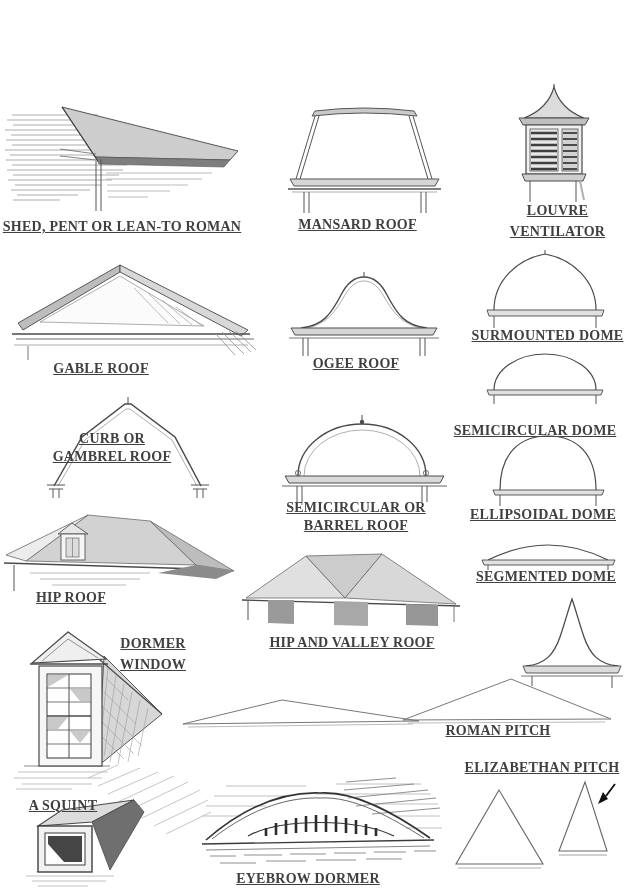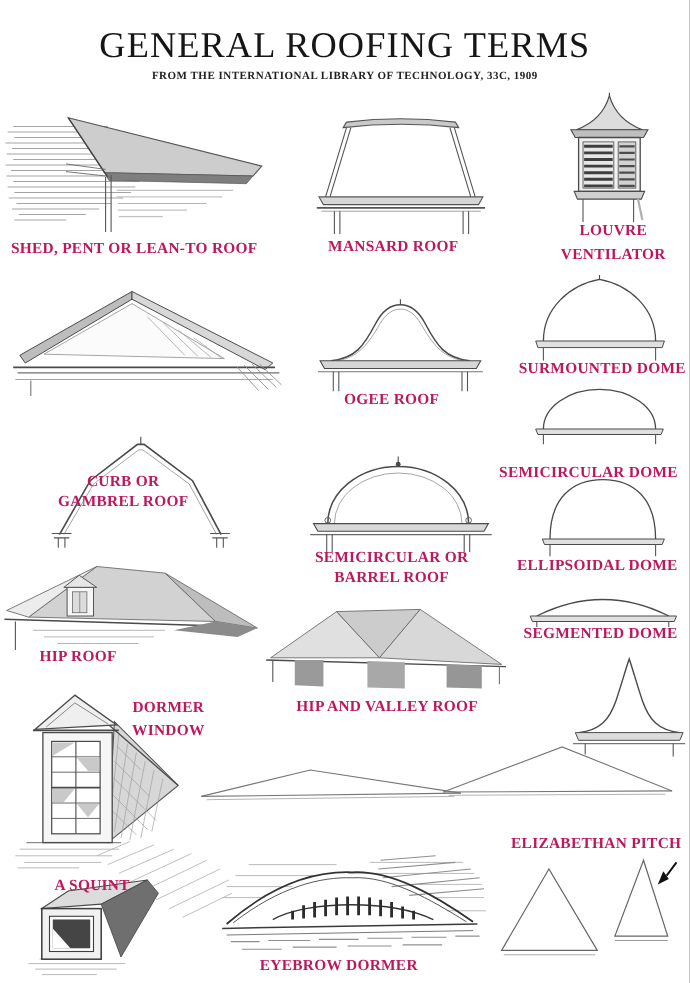--- a/index.html
+++ b/index.html
@@ -13,49 +13,47 @@
     font-size:33px;letter-spacing:1px;font-weight:400;color:#161616;
   }
   .subtitle{
     position:absolute;left:0;top:64px;width:627px;text-align:center;
     font-size:10px;font-weight:700;letter-spacing:.45px;color:#222;
   }
   .art{position:absolute;}
   .art svg{display:block;}
   .lbl{
     position:absolute;text-align:center;font-size:14px;font-weight:700;
-    letter-spacing:.25px;line-height:1.3;color:#be185d;
+    letter-spacing:.25px;line-height:1.3;color:#404040;text-decoration:underline;
   }
   .nowrap{white-space:nowrap;}
-  .leftalign{text-align:right;}
+  .leftalign{text-align:center;}
 </style>
 </head>
 <body>
 
 <div id="page">
 
-  <div class="title">GENERAL ROOFING TERMS</div>
-  <div class="subtitle">FROM THE INTERNATIONAL LIBRARY OF TECHNOLOGY, 33C, 1909</div>
 
   <div class="art" style="left:2px;top:93px">
     <svg width="243" height="128" viewBox="0 0 243 128">
       <g stroke="#a3a3a3" stroke-width="0.9" fill="none">
         <path d="M10 22H96 M5 27H112 M11 32H120 M3 37H119 M9 42H123 M4 47H126 M10 52H127 M3 57H128 M8 62H128 M4 67H127 M10 72H125 M5 77H121 M11 82H117 M6 87H110 M13 92H99 M9 97H88 M15 102H76 M11 107H58"></path>
       </g>
       <polygon points="60,14 236,58 228,67 93,64" fill="#cdcdcd" stroke="#555" stroke-width="1"></polygon>
       <polygon points="93,64 228,67 222,74 97,71" fill="#7e7e7e" stroke="#555" stroke-width="0.6"></polygon>
       <path d="M60 14 L96 68" stroke="#444" stroke-width="1.2" fill="none"></path>
       <path d="M94 68 V118 M99 66 V118" stroke="#555" stroke-width="1" fill="none"></path>
       <path d="M58 56 L94 61 M58 63 L94 67" stroke="#666" stroke-width="0.8" fill="none"></path>
       <g stroke="#ababab" stroke-width="0.8" fill="none">
         <path d="M104 80H210 M104 86H200 M105 92H186 M105 98H168 M106 104H146"></path>
       </g>
     </svg>
   </div>
-  <div class="lbl" style="left:2px;top:218px;width:240px">SHED, PENT OR LEAN-TO ROOF</div>
+  <div class="lbl" style="left:2px;top:218px;width:240px">SHED, PENT OR LEAN-TO ROMAN</div>
 
   <div class="art" style="left:282px;top:95px">
     <svg width="165" height="118" viewBox="0 0 165 118">
       <path d="M33 16 Q82 10 132 16 L135 21 Q82 15 30 21 Z" fill="#c9c9c9" stroke="#555" stroke-width="1"></path>
       <path d="M33 21 L14 84 M37 21 L18 84 M131 21 L150 84 M127 21 L146 84" stroke="#555" stroke-width="1" fill="none"></path>
       <path d="M8 84 H157 L153 91 H12 Z" fill="#d6d6d6" stroke="#555" stroke-width="1"></path>
       <path d="M6 94 H159" stroke="#555" stroke-width="1.6" fill="none"></path>
       <path d="M10 97 H155" stroke="#999" stroke-width="0.8" fill="none"></path>
       <path d="M22 97 V118 M27 97 V118 M139 97 V118 M144 97 V118" stroke="#555" stroke-width="1" fill="none"></path>
     </svg>
@@ -93,20 +91,21 @@
       </g>
       <path d="M4 74 H242" stroke="#4a4a4a" stroke-width="1.6" fill="none"></path>
       <path d="M8 79 H246" stroke="#6f6f6f" stroke-width="1" fill="none"></path>
       <path d="M6 85 H240" stroke="#9a9a9a" stroke-width="0.8" fill="none"></path>
       <g stroke="#8f8f8f" stroke-width="0.8" fill="none">
         <path d="M214 72 L236 94 M221 71 L243 92 M228 71 L248 90 M207 73 L227 95"></path>
       </g>
       <path d="M20 86 V100" stroke="#777" stroke-width="1" fill="none"></path>
     </svg>
   </div>
+  <div class="lbl" style="left:36px;top:360px;width:130px">GABLE ROOF</div>
 
   <div class="art" style="left:285px;top:262px">
     <svg width="158" height="94" viewBox="0 0 158 94">
       <path d="M16 66 C38 64 46 52 56 33 C62 21 70 15 79 15 C88 15 96 21 102 33 C112 52 120 64 142 66" fill="none" stroke="#4a4a4a" stroke-width="1.4"></path>
       <path d="M22 66 C42 62 50 50 60 33 C66 23 72 19 79 19 C86 19 92 23 98 33 C108 50 116 62 136 66" fill="none" stroke="#9a9a9a" stroke-width="0.8"></path>
       <path d="M79 15 V10" stroke="#4a4a4a" stroke-width="1" fill="none"></path>
       <path d="M6 66 H152 L148 73 H10 Z" fill="#d6d6d6" stroke="#4a4a4a" stroke-width="1"></path>
       <path d="M4 76 H154" stroke="#777" stroke-width="1" fill="none"></path>
       <path d="M18 76 V94 M23 76 V94 M135 76 V94 M140 76 V94" stroke="#555" stroke-width="1" fill="none"></path>
     </svg>
@@ -257,20 +256,21 @@
     </svg>
   </div>
 
   <div class="art" style="left:398px;top:675px">
     <svg width="218" height="50" viewBox="0 0 218 50">
       <path d="M5 45 L113 4 L213 44" fill="none" stroke="#777" stroke-width="1"></path>
       <path d="M5 45 L213 44" stroke="#777" stroke-width="1" fill="none"></path>
       <path d="M10 48 L207 47" stroke="#9d9d9d" stroke-width="0.7" fill="none"></path>
     </svg>
   </div>
+  <div class="lbl" style="left:408px;top:722px;width:180px">ROMAN PITCH</div>
 
   <div class="lbl nowrap" style="left:452px;top:759px;width:180px">ELIZABETHAN PITCH</div>
   <div class="art" style="left:596px;top:782px">
     <svg width="22" height="24" viewBox="0 0 22 24">
       <path d="M19 2 L10 14" stroke="#111" stroke-width="1.8" fill="none"></path>
       <polygon points="2,22 12,17 7,10" fill="#111"></polygon>
     </svg>
   </div>
   <div class="art" style="left:553px;top:779px">
     <svg width="60" height="80" viewBox="0 0 60 80">

